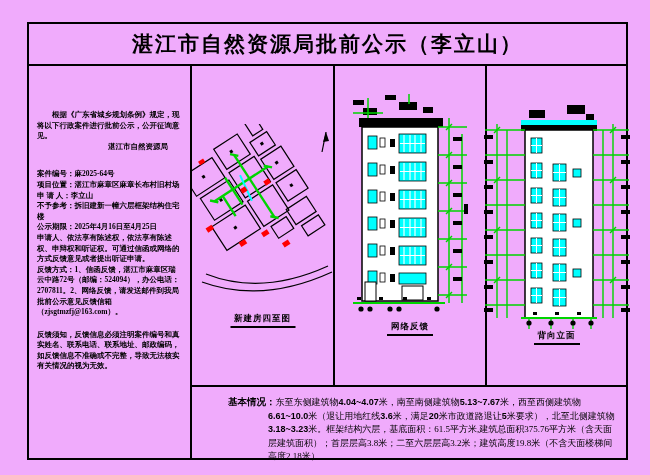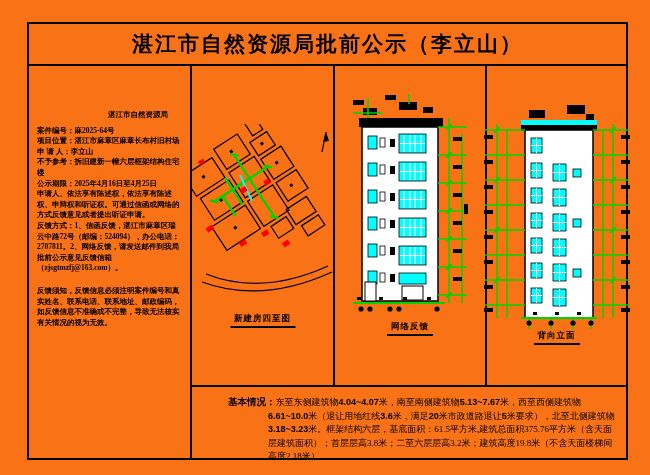--- a/index.html
+++ b/index.html
@@ -1,34 +1,34 @@
 <!DOCTYPE html>
 <html><head>
 <meta charset="utf-8">
 <style>
   * { margin:0; padding:0; box-sizing:border-box; }
   html,body { background:#fff; }
-  .page { position:relative; width:650px; height:475px; background:#f97316;
+  .page { position:relative; width:650px; height:475px; background:#f0abfc;
           font-family:"Liberation Serif", serif; color:#000; overflow:hidden; }
   .frame { position:absolute; left:27px; top:22px; width:601px; height:438px;
            border:2px solid #000; }
   .title-row { position:absolute; left:0; top:0; width:100%; height:42px;
                border-bottom:2px solid #000; display:flex; align-items:center;
                justify-content:center; font-size:21px; letter-spacing:2px; font-weight:600; }
   .col { position:absolute; top:42px; }
   .col-left  { left:0;    width:163px; height:392px; border-right:2px solid #000;
                padding:44px 8px 0 8px; font-size:7.5px; font-weight:700; line-height:10.6px; }
   .col-site  { left:163px; width:143px; height:319px; border-right:2px solid #000;padding-left:6px; }
   .col-front { left:306px; width:152px; height:319px; border-right:2px solid #000; }
   .col-back  { left:458px; width:139px; height:319px; }
   .bottom-row { position:absolute; left:163px; top:361px; width:434px; height:73px;
                 border-top:2px solid #000; padding:9px 8px 0 8px;
                 font-size:9px; line-height:13.5px; }
   .intro { text-indent:15px; }
-  .agency { text-align:right; padding-right:14px; margin-bottom:5px; }
+  .agency { text-align:right; padding-right:14px; margin-bottom:17px; }
   .fields p { margin:0; }
   .valid { margin-top:12px; }
   .cap { position:absolute; left:50%; transform:translateX(-50%); font-weight:700;
          font-size:8.5px; letter-spacing:1px; border-bottom:2.5px solid #000;
          padding:0 4px 1px; white-space:nowrap; }
   .col-site  .cap { top:247px; }
   .col-front .cap { top:255px; }
   .col-back  .cap { top:264px; }
   .drw { position:absolute; }
   .col-site  .drw { left:0;  top:58px; }
@@ -40,20 +40,21 @@
 </style>
 </head>
 <body>
 
 <div class="page">
   <div class="frame">
 
     <div class="title-row">湛江市自然资源局批前公示（李立山）</div>
 
     <div class="col col-left">
+      <p class="intro">根据《广东省城乡规划条例》规定，现将以下行政案件进行批前公示，公开征询意见。</p>
       <p class="agency">湛江市自然资源局</p>
       <div class="fields">
         <p>案件编号：麻2025-64号</p>
         <p>项目位置：湛江市麻章区麻章长布村旧村场</p>
         <p>申 请 人：李立山</p>
         <p>不予参考：拆旧建新一幢六层框架结构住宅楼</p>
         <p>公示期限：2025年4月16日至4月25日</p>
         <p>申请人、依法享有陈述权，依法享有陈述权、申辩权和听证权。可通过信函或网络的方式反馈意见或者提出听证申请。</p>
         <p>反馈方式：1、信函反馈，湛江市麻章区瑞云中路72号（邮编：524094），办公电话：2707811。2、网络反馈，请发送邮件到我局批前公示意见反馈信箱（zjsgtmzfj@163.com）。</p>
       </div>

